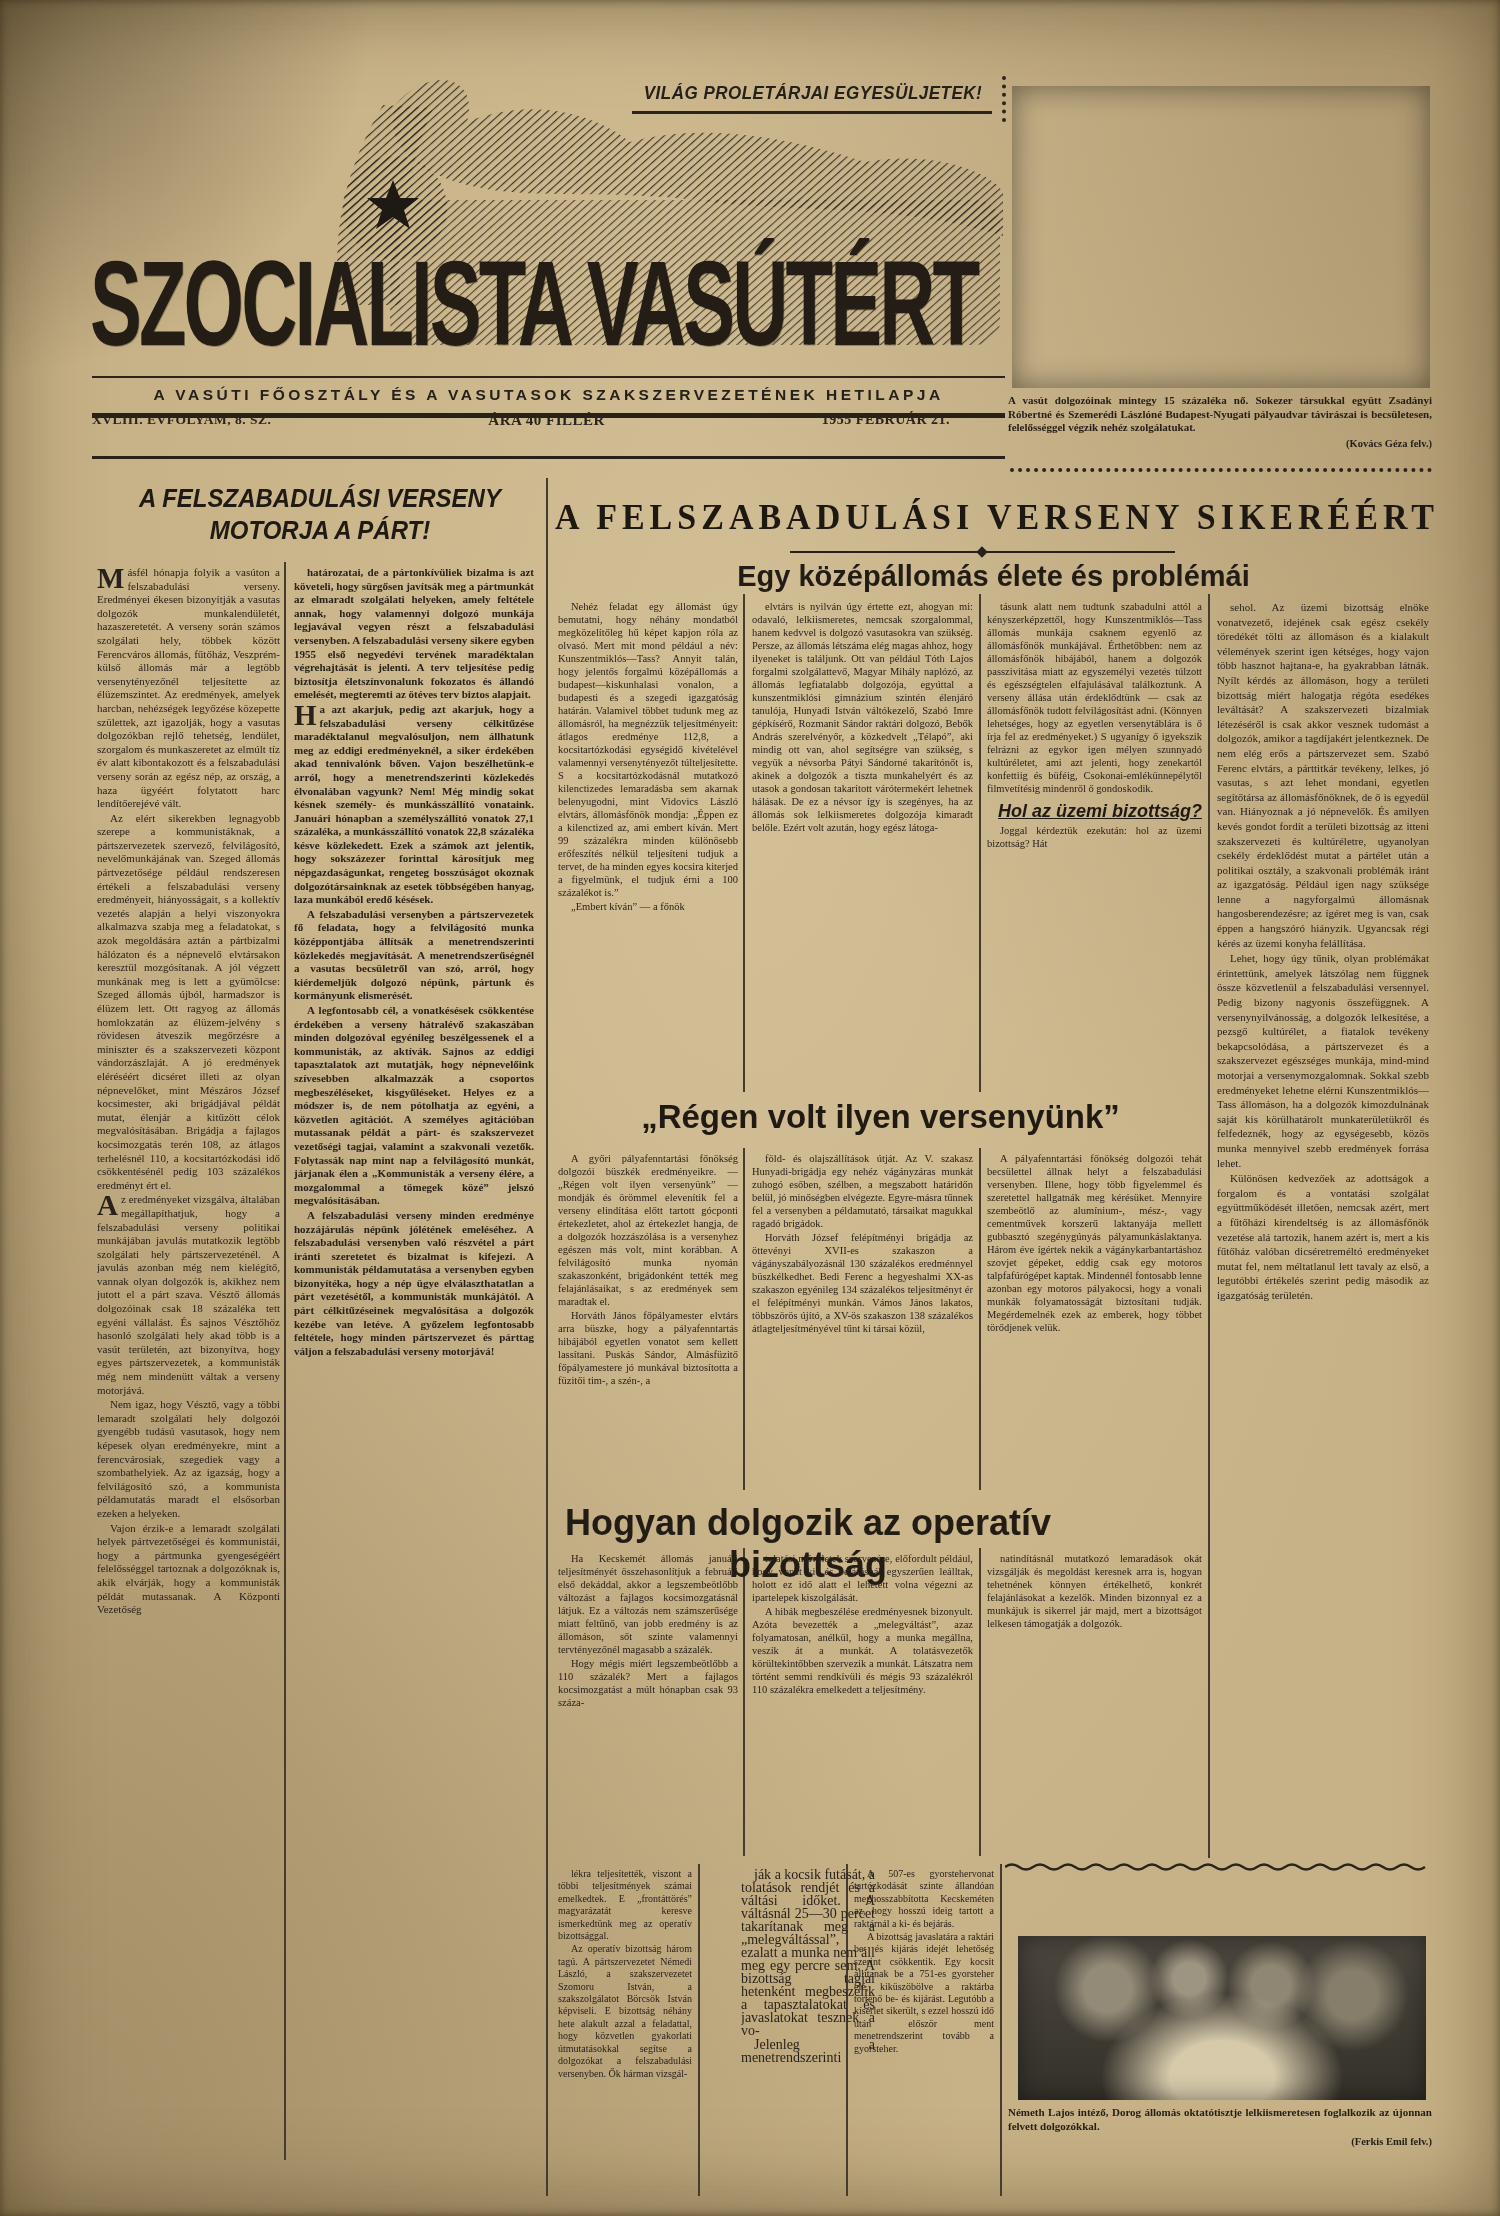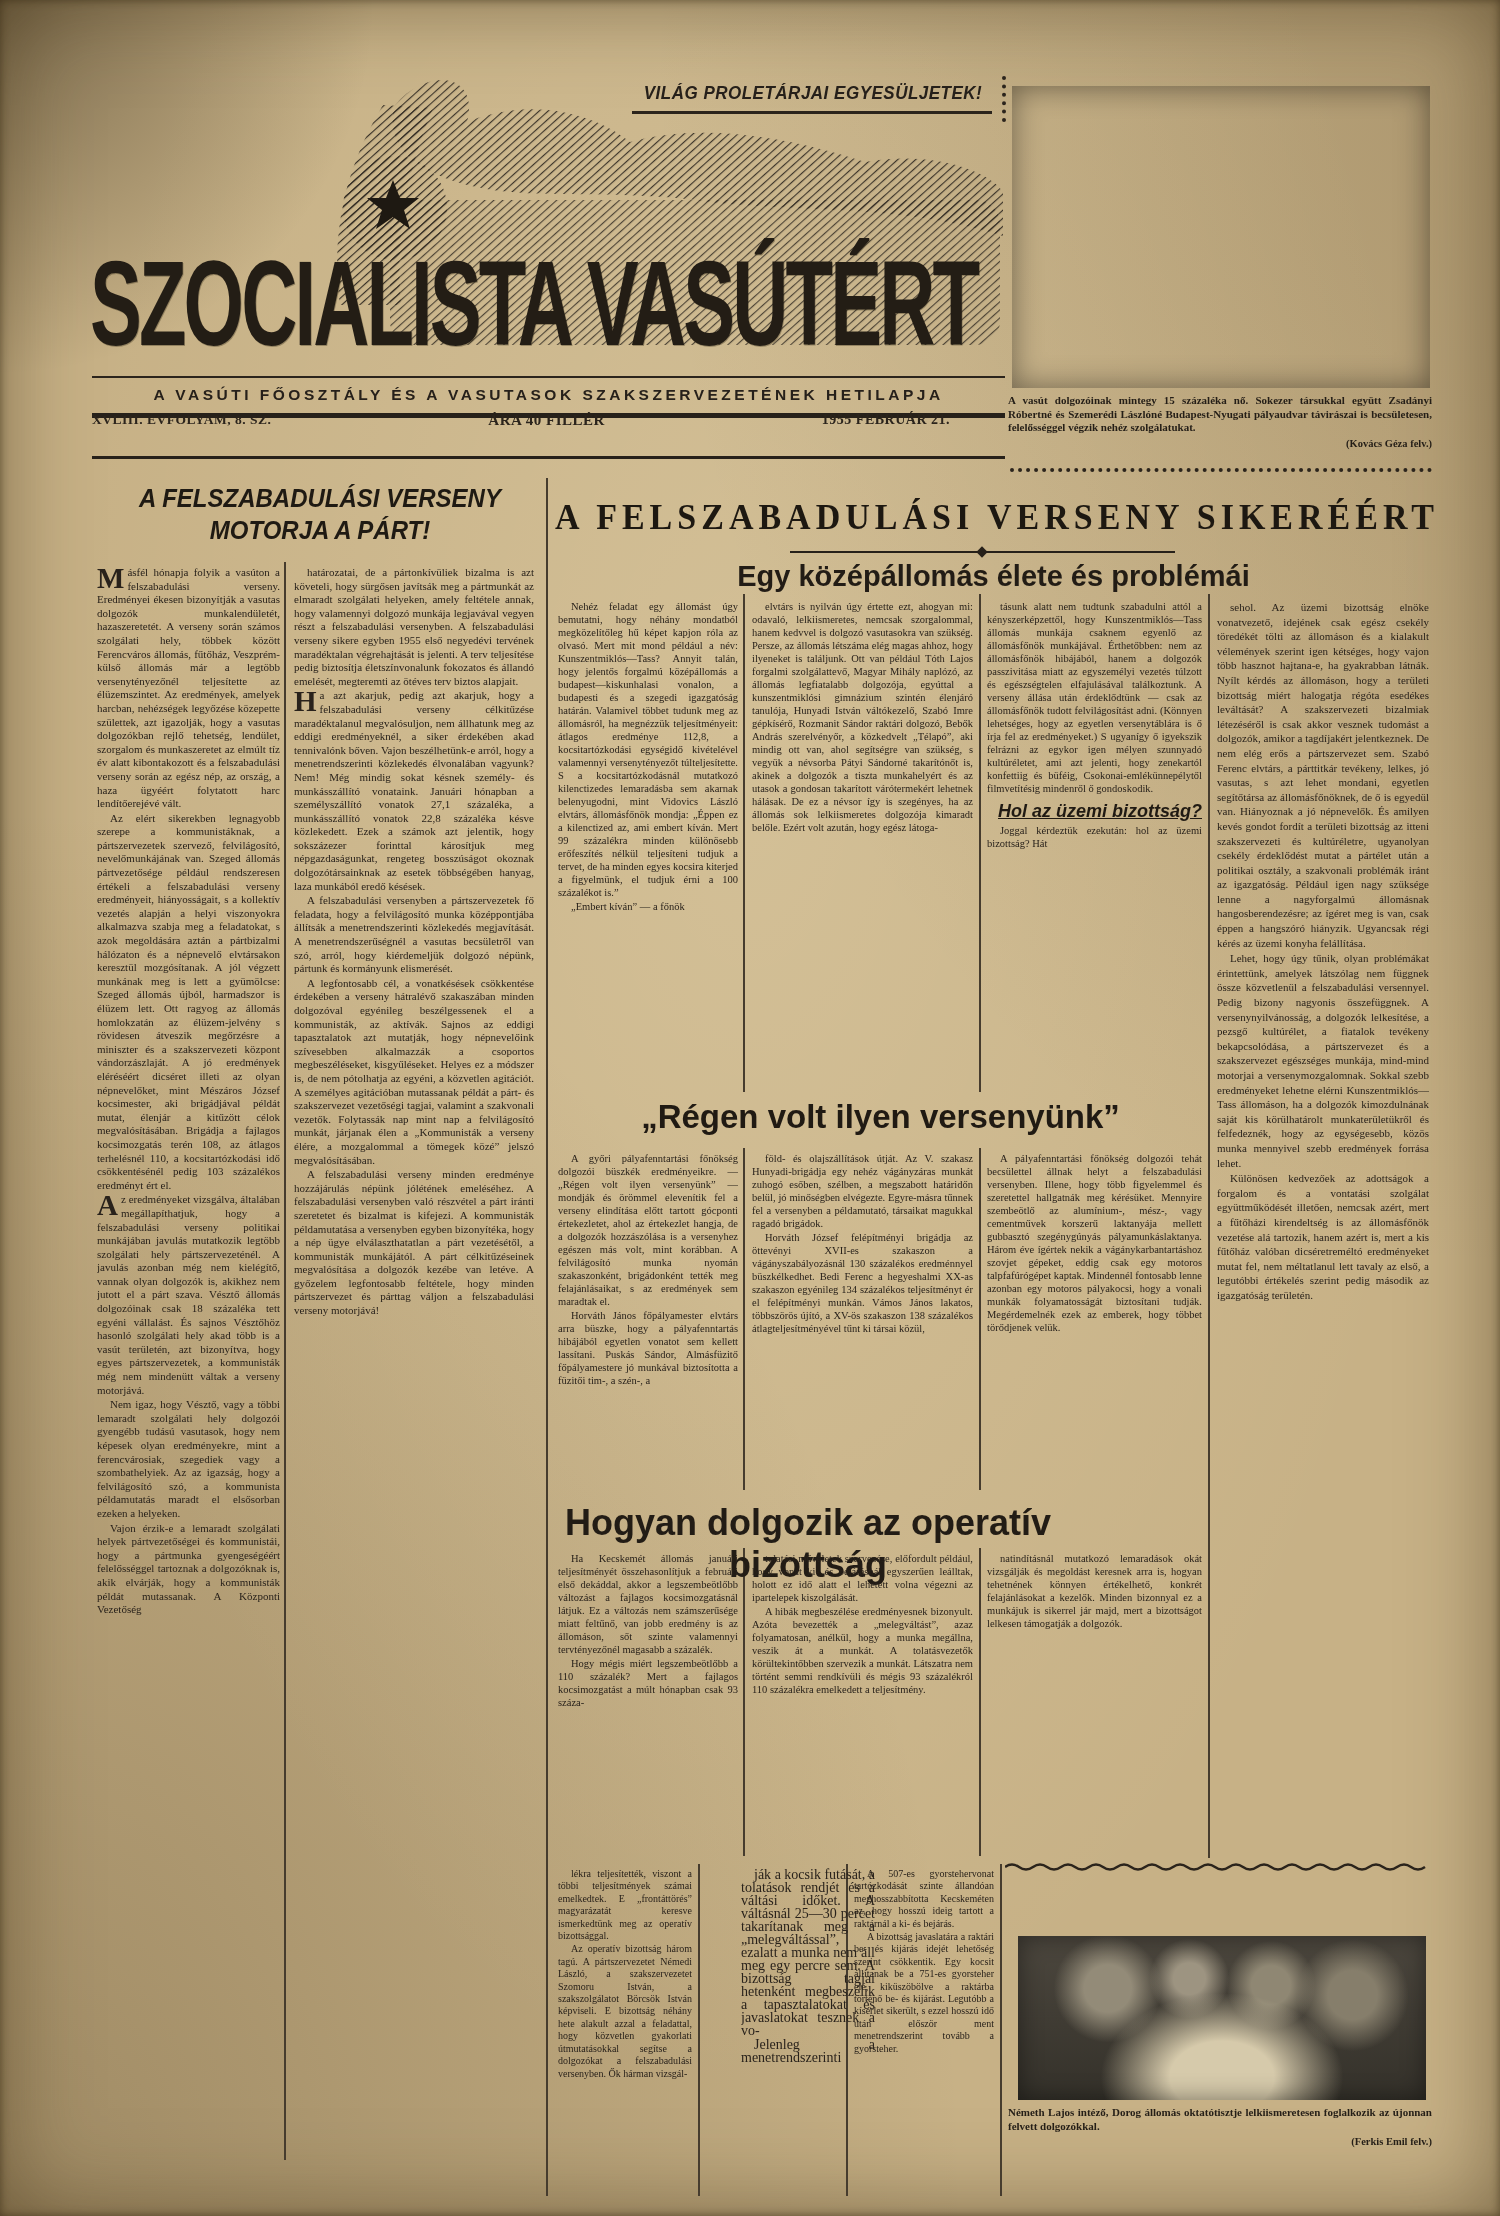--- a/index.html
+++ b/index.html
@@ -86,21 +86,21 @@
   .gyhead{left:1005px;top:1884px;width:425px;text-align:center;font-weight:bold;font-style:italic;
     font-size:30px;color:#201a13;}
   .wavy{left:1005px;top:1862px;}
   
   .col{font-size:10.5px;line-height:13px;text-align:justify;overflow:hidden;
     -webkit-hyphens:auto;hyphens:auto;color:#29221b;}
   .col p{margin:0 0 1px 0;text-indent:13px;}
   .col p.dcap{text-indent:0;}
   .dcap::first-letter{float:left;font-size:29px;line-height:23px;font-weight:bold;padding:1px 3px 0 0;}
   .colA{left:97px;top:566px;width:183px;height:1596px;font-size:11px;line-height:13.6px;}
-  .colB{left:294px;top:566px;width:240px;height:1596px;font-size:11px;line-height:13.6px;}
+  .colB{left:294px;top:566px;width:240px;height:1596px;font-size:11px;line-height:13.6px;font-weight:bold;}
   .c1{left:558px;top:600px;width:180px;height:492px;}
   .c2{left:752px;top:600px;width:221px;height:492px;}
   .c3{left:987px;top:600px;width:215px;height:492px;}
   .c4{left:1217px;top:600px;width:212px;height:1256px;font-size:11px;line-height:14.6px;}
   .rc1{left:558px;top:1152px;width:180px;height:338px;}
   .rc2{left:752px;top:1152px;width:221px;height:338px;}
   .rc3{left:987px;top:1152px;width:215px;height:338px;}
   .hc1{left:558px;top:1552px;width:180px;height:304px;}
   .hc2{left:752px;top:1552px;width:221px;height:304px;}
   .hc3{left:987px;top:1552px;width:215px;height:304px;}

